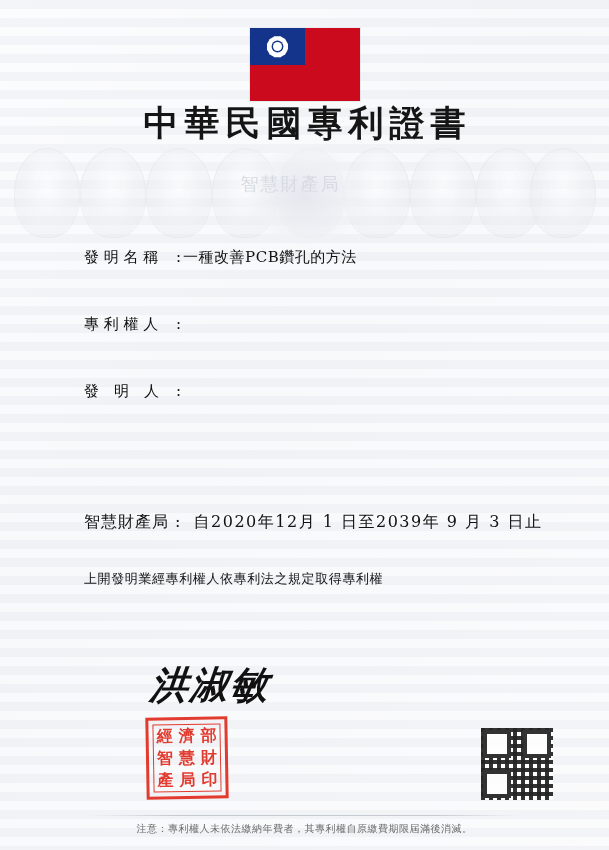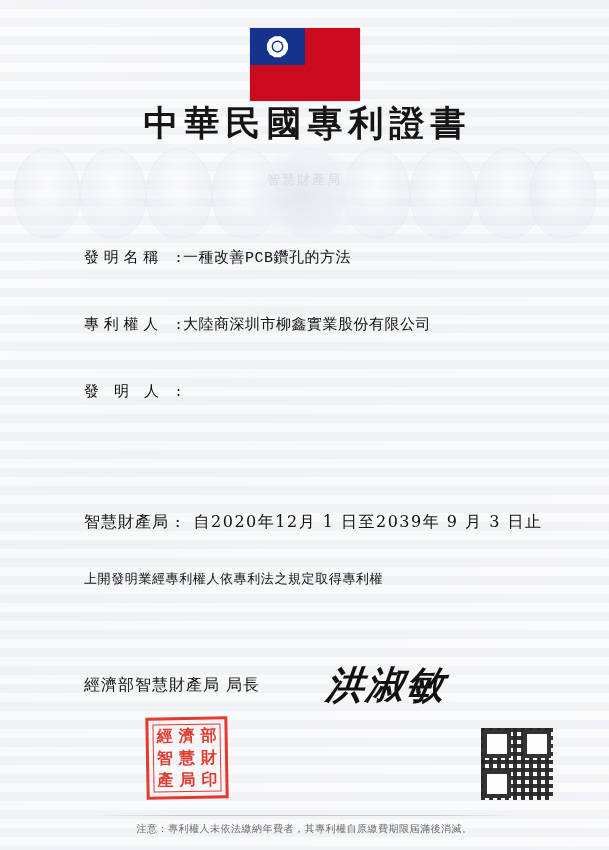--- a/index.html
+++ b/index.html
@@ -56,22 +56,22 @@
   .watermark-center {
     position: absolute;
     top: 148px;
     left: 50%;
     transform: translateX(-50%);
     width: 128px;
     height: 96px;
     border-radius: 50%;
     background: radial-gradient(circle at 50% 50%, rgba(226,229,236,0.85) 0%, rgba(240,242,246,0.6) 55%, rgba(255,255,255,0) 72%);
     color: #d6dae2;
-    font-size: 13px;
-    text-align: center;
+    font-size: 18px;
+    text-align: left;
     line-height: 1.5;
     padding-top: 22px;
     box-sizing: border-box;
     letter-spacing: 2px;
     pointer-events: none;
   }
 
   
   .flag {
     position: absolute;
@@ -174,21 +174,20 @@
     white-space: nowrap;
   }
   .field-sep {
     flex: 0 0 auto;
     padding-right: 2px;
   }
   .field-value {
     flex: 1 1 auto;
     font-size: 15px;
     letter-spacing: 0.5px;
-    font-family: Liberation Mono, monospace;
   }
 
   .term-row {
     position: absolute;
     top: 512px;
     left: 84px;
     right: 60px;
     font-size: 16px;
     color: #111;
     letter-spacing: 1px;
@@ -378,39 +377,37 @@
 
     <div class="field-row">
       <span class="field-label">發 明 名 稱</span>
       <span class="field-sep">:</span>
       <span class="field-value">一種改善PCB鑽孔的方法</span>
     </div>
 
     <div class="field-row">
       <span class="field-label">專 利 權 人</span>
       <span class="field-sep">:</span>
-      <span class="field-value">大陸商深圳市柳鑫實業股份有限公司</span>
     </div>
 
     <div class="field-row">
       <span class="field-label">發　明　人</span>
       <span class="field-sep">:</span>
     </div>
 
   </div>
 
   <div class="term-row">
     <span class="term-label">智慧財產局 :</span>
     <span class="term-value">自2020年12月 1 日至2039年 9 月 3 日止</span>
   </div>
 
   <div class="note-line">上開發明業經專利權人依專利法之規定取得專利權</div>
 
   <div class="signature-row">
-    <span class="office">經濟部智慧財產局 局長</span>
     <span class="signature">洪淑敏</span>
   </div>
 
 
   <div class="seal">
     <div class="seal-inner">
       <span>經</span>
       <span>濟</span>
       <span>部</span>
       <span>智</span>

